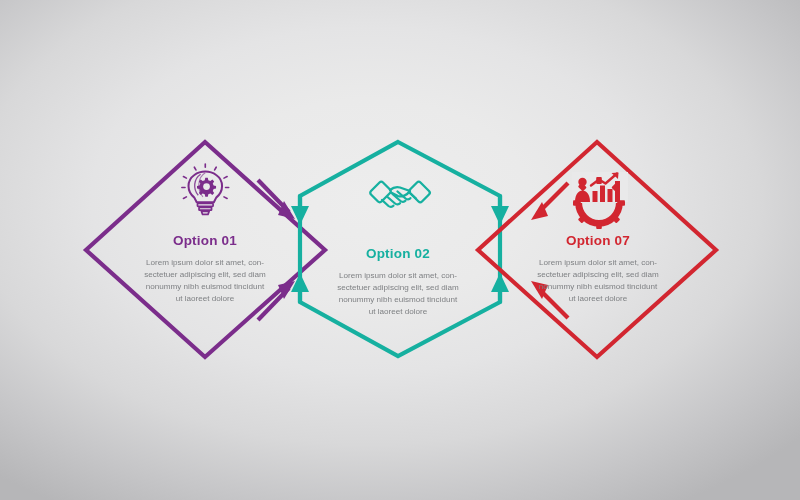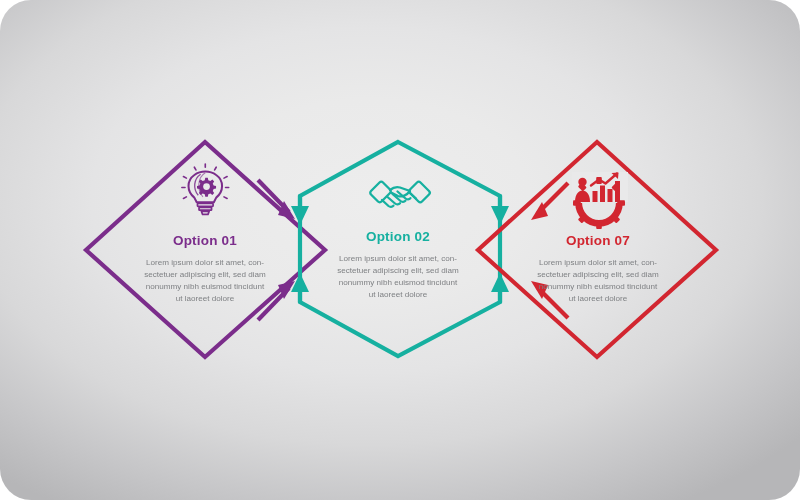--- a/index.html
+++ b/index.html
@@ -16,21 +16,20 @@
     position: relative;
     width: 800px;
     height: 500px;
     background: radial-gradient(ellipse 72% 72% at 46% 40%,
                 #ededed 0%,
                 #eaeaea 28%,
                 #e4e4e5 48%,
                 #d8d8d9 68%,
                 #c6c6c8 85%,
                 #b6b6b8 100%);
-    border-radius: 31px;
   }
   #diagram-svg {
     position: absolute;
     left: 0;
     top: 0;
     width: 800px;
     height: 500px;
   }
   .step-text-block {
     position: absolute;
@@ -46,21 +45,21 @@
   }
   .step-desc {
     font-size: 8.1px;
     line-height: 1.5;
     color: #7f8184;
     margin: 8px auto;
     width: 148px;
     text-align: center;
   }
   #block-1 { left: 105px; top: 234px; }
-  #block-2 { left: 298px; top: 230px; }
+  #block-2 { left: 298px; top: 247px; }
   #block-3 { left: 498px; top: 234px; }
   #block-1 .step-title { color: #7b2d8b; }
   #block-2 .step-title { color: #16b0a0; }
   #block-3 .step-title { color: #d22630; }
 </style>
 </head>
 <body>
 
 <div id="infographic-root">
 

